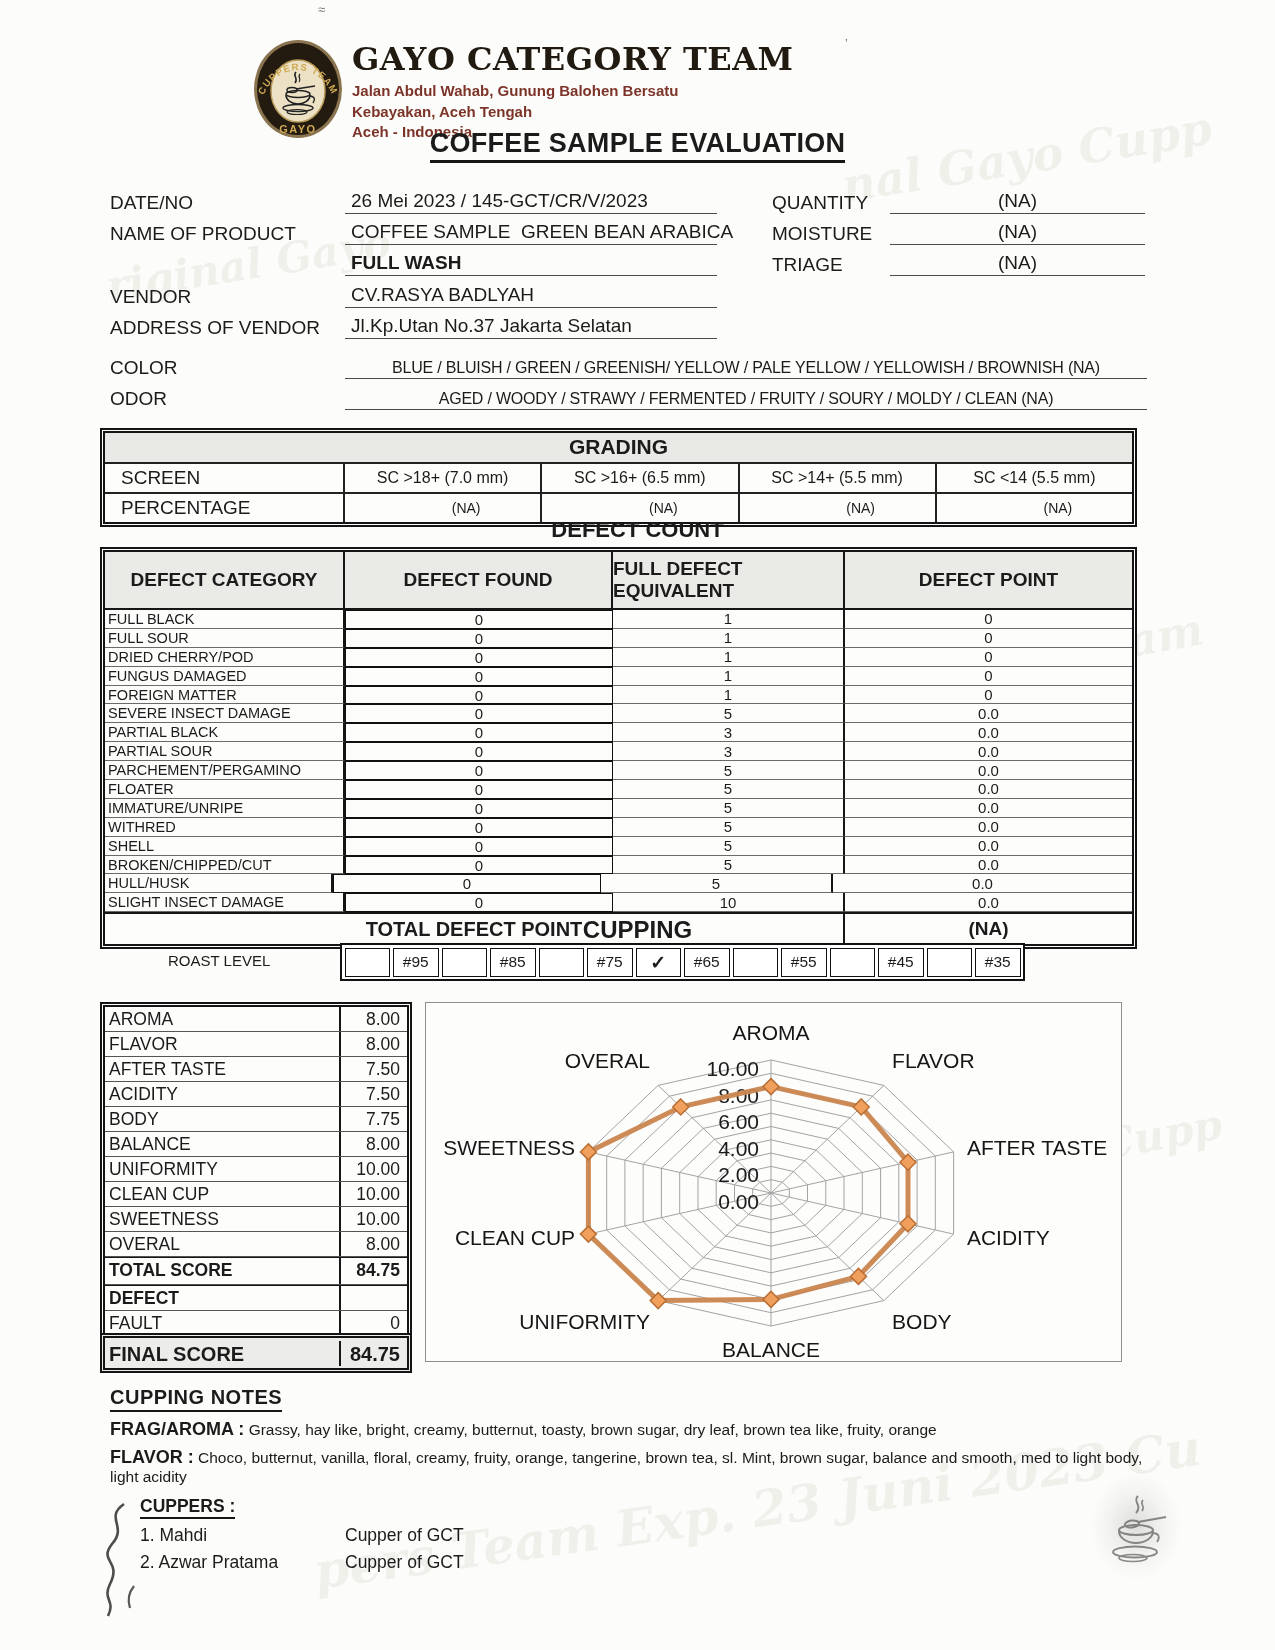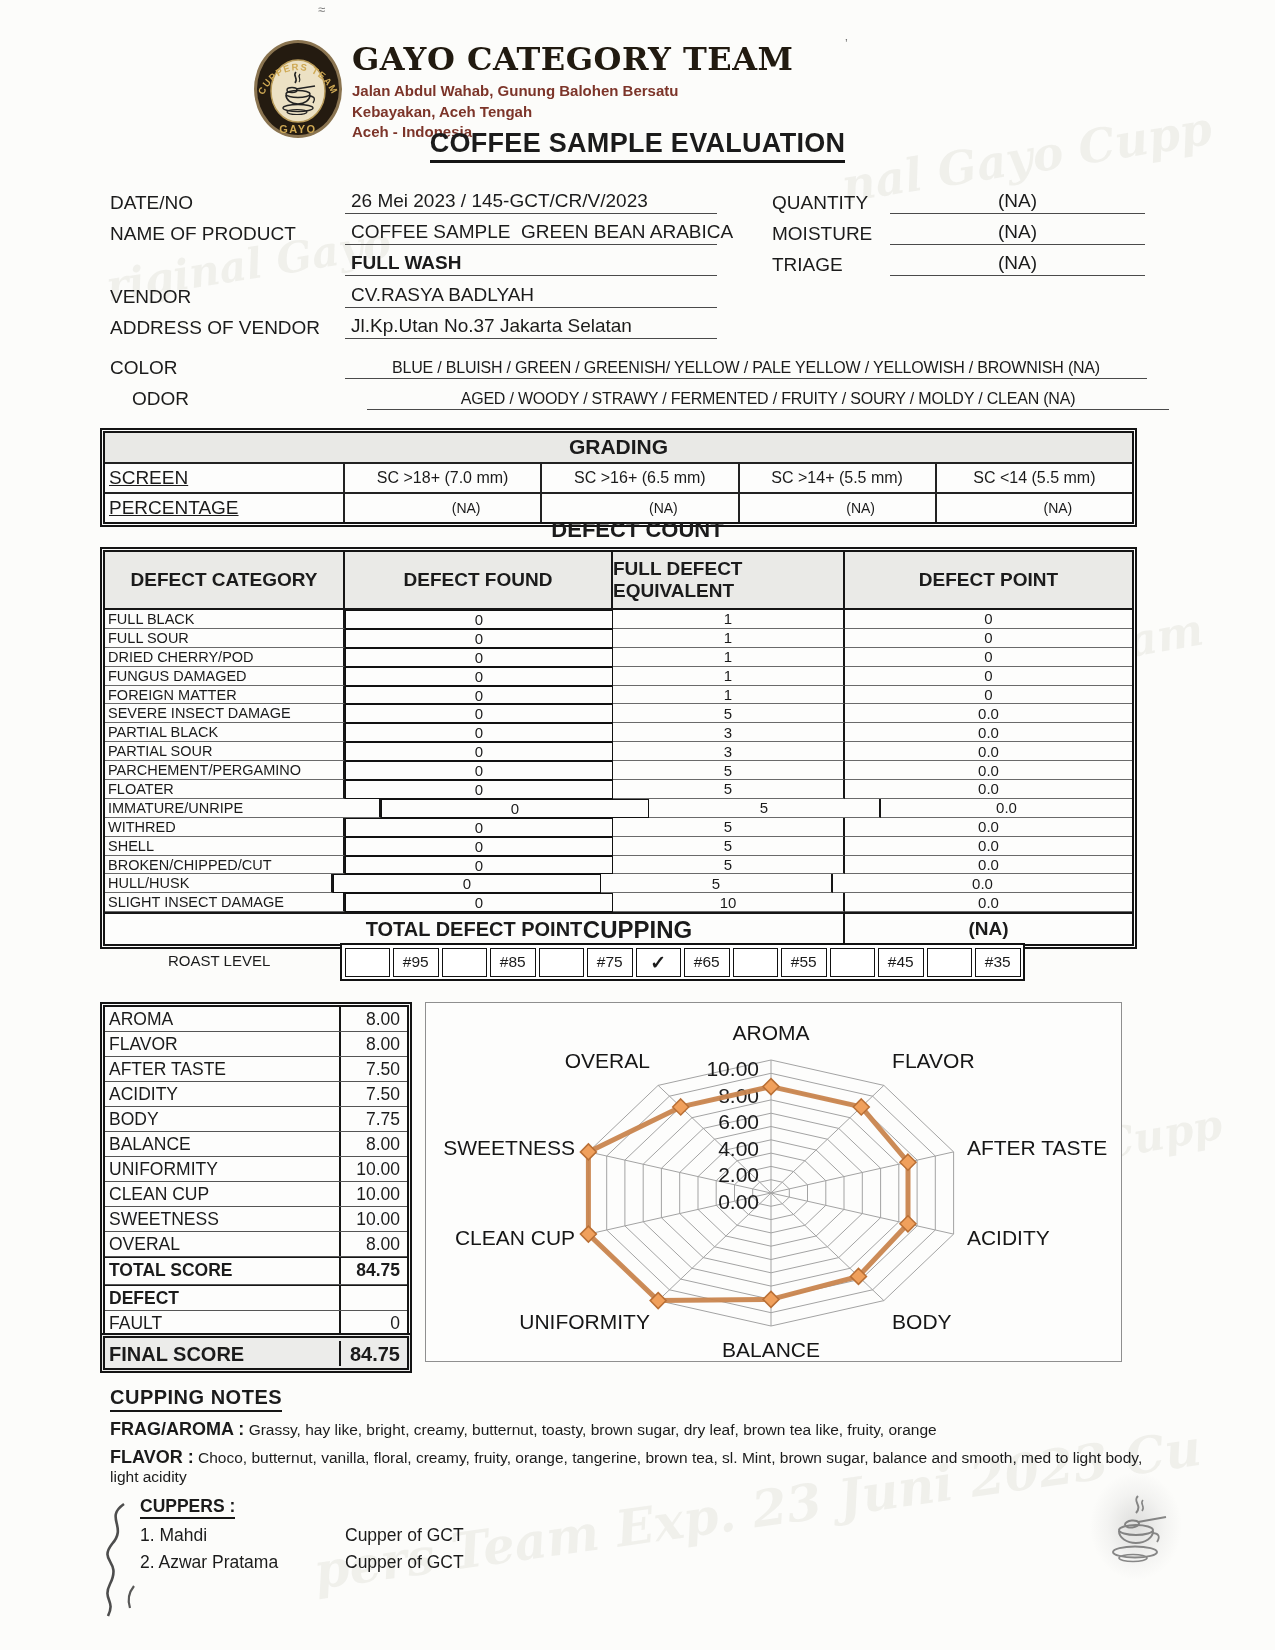--- a/index.html
+++ b/index.html
@@ -23,21 +23,21 @@
   .ws-pre{white-space:pre;}
   .b{font-weight:700;}
   
   .frame{border:5px double #141414;background:#fdfdfc;box-sizing:border-box;}
   .g-title{background:#e9e9e6;border-bottom:2px solid #222;font-weight:700;font-size:21px;
            text-align:center;padding:2px 0 3px 0;}
   .g-row{display:flex;border-bottom:2px solid #222;}
   .g-row:last-child{border-bottom:none;gap:47px;}
   .g-cell{box-sizing:border-box;border-right:2px solid #222;display:flex;align-items:center;justify-content:center;}
   .g-cell:last-child{border-right:none;}
-  .g-label{justify-content:flex-start;padding-left:4px;font-size:19px;text-decoration:underline;}
+  .g-label{justify-content:flex-start;padding-left:16px;font-size:19px;}
   
   .d-head{display:flex;background:#eaeae7;border-bottom:2.5px solid #161616;}
   .d-hcell{box-sizing:border-box;border-right:2px solid #161616;font-weight:700;font-size:19px;
            display:flex;align-items:center;justify-content:center;padding:6px 0;}
   .d-hcell:last-child{border-right:none;}
   .d-row{display:flex;height:18.9px;}
   .d-cell{box-sizing:border-box;border-right:2px solid #161616;border-bottom:1px solid #6a6a6a;
           display:flex;align-items:center;font-size:14.5px;}
   .d-cell.cat{padding-left:3px;}
   .d-cell.num{justify-content:center;font-size:15px;}
@@ -141,21 +141,21 @@
   </div>
   <div class="info-row" style="left:110px;top:308px;">
     <div class="lbl" style="width:235px;">ADDRESS OF VENDOR</div>
     <div class="val" style="width:360px;">Jl.Kp.Utan No.37 Jakarta Selatan</div>
   </div>
   <div class="info-row" style="left:110px;top:348px;">
     <div class="lbl" style="width:235px;">COLOR</div>
     <div class="val center" style="width:790px;font-size:16px;letter-spacing:-0.2px;">BLUE / BLUISH / GREEN / GREENISH/ YELLOW / PALE YELLOW / YELLOWISH / BROWNISH (NA)</div>
   </div>
   <div class="info-row" style="left:110px;top:379px;">
-    <div class="lbl" style="width:235px;margin-left:22px;">ODOR</div>
+    <div class="lbl" style="width:235px;">ODOR</div>
     <div class="val center" style="width:790px;font-size:16px;letter-spacing:-0.2px;">AGED / WOODY / STRAWY / FERMENTED / FRUITY / SOURY / MOLDY / CLEAN (NA)</div>
   </div>
 
   <div class="abs frame" style="left:100px;top:428px;width:1037px;">
     <div class="g-title">GRADING</div>
     <div class="g-row" style="height:28px;" id="grading-screen-row">
       <div class="g-cell g-label" style="width:240px;">SCREEN</div>
     <div class="g-cell" style="flex: 1 1 0%; font-size: 16px;">SC &gt;18+ (7.0 mm)</div>
         <div class="g-cell" style="flex: 1 1 0%; font-size: 16px;">SC &gt;16+ (6.5 mm)</div>
         <div class="g-cell" style="flex: 1 1 0%; font-size: 16px;">SC &gt;14+ (5.5 mm)</div>
@@ -234,21 +234,21 @@
           <div class="d-cell num" style="width: 232px;">5</div>
           <div class="d-cell num" style="flex: 1 1 0%;">0.0</div>
         </div>
         <div class="d-row">
           <div class="d-cell cat" style="width: 240px;">FLOATER</div>
           <div class="d-cell found" style="width: 268px;">0</div>
           <div class="d-cell num" style="width: 232px;">5</div>
           <div class="d-cell num" style="flex: 1 1 0%;">0.0</div>
         </div>
         <div class="d-row">
-          <div class="d-cell cat" style="width: 276px;">IMMATURE/UNRIPE</div>
+          <div class="d-cell cat" style="width: 240px;">IMMATURE/UNRIPE</div>
           <div class="d-cell found" style="width: 268px;">0</div>
           <div class="d-cell num" style="width: 232px;">5</div>
           <div class="d-cell num" style="flex: 1 1 0%;">0.0</div>
         </div>
         <div class="d-row">
           <div class="d-cell cat" style="width: 240px;">WITHRED</div>
           <div class="d-cell found" style="width: 268px;">0</div>
           <div class="d-cell num" style="width: 232px;">5</div>
           <div class="d-cell num" style="flex: 1 1 0%;">0.0</div>
         </div>

